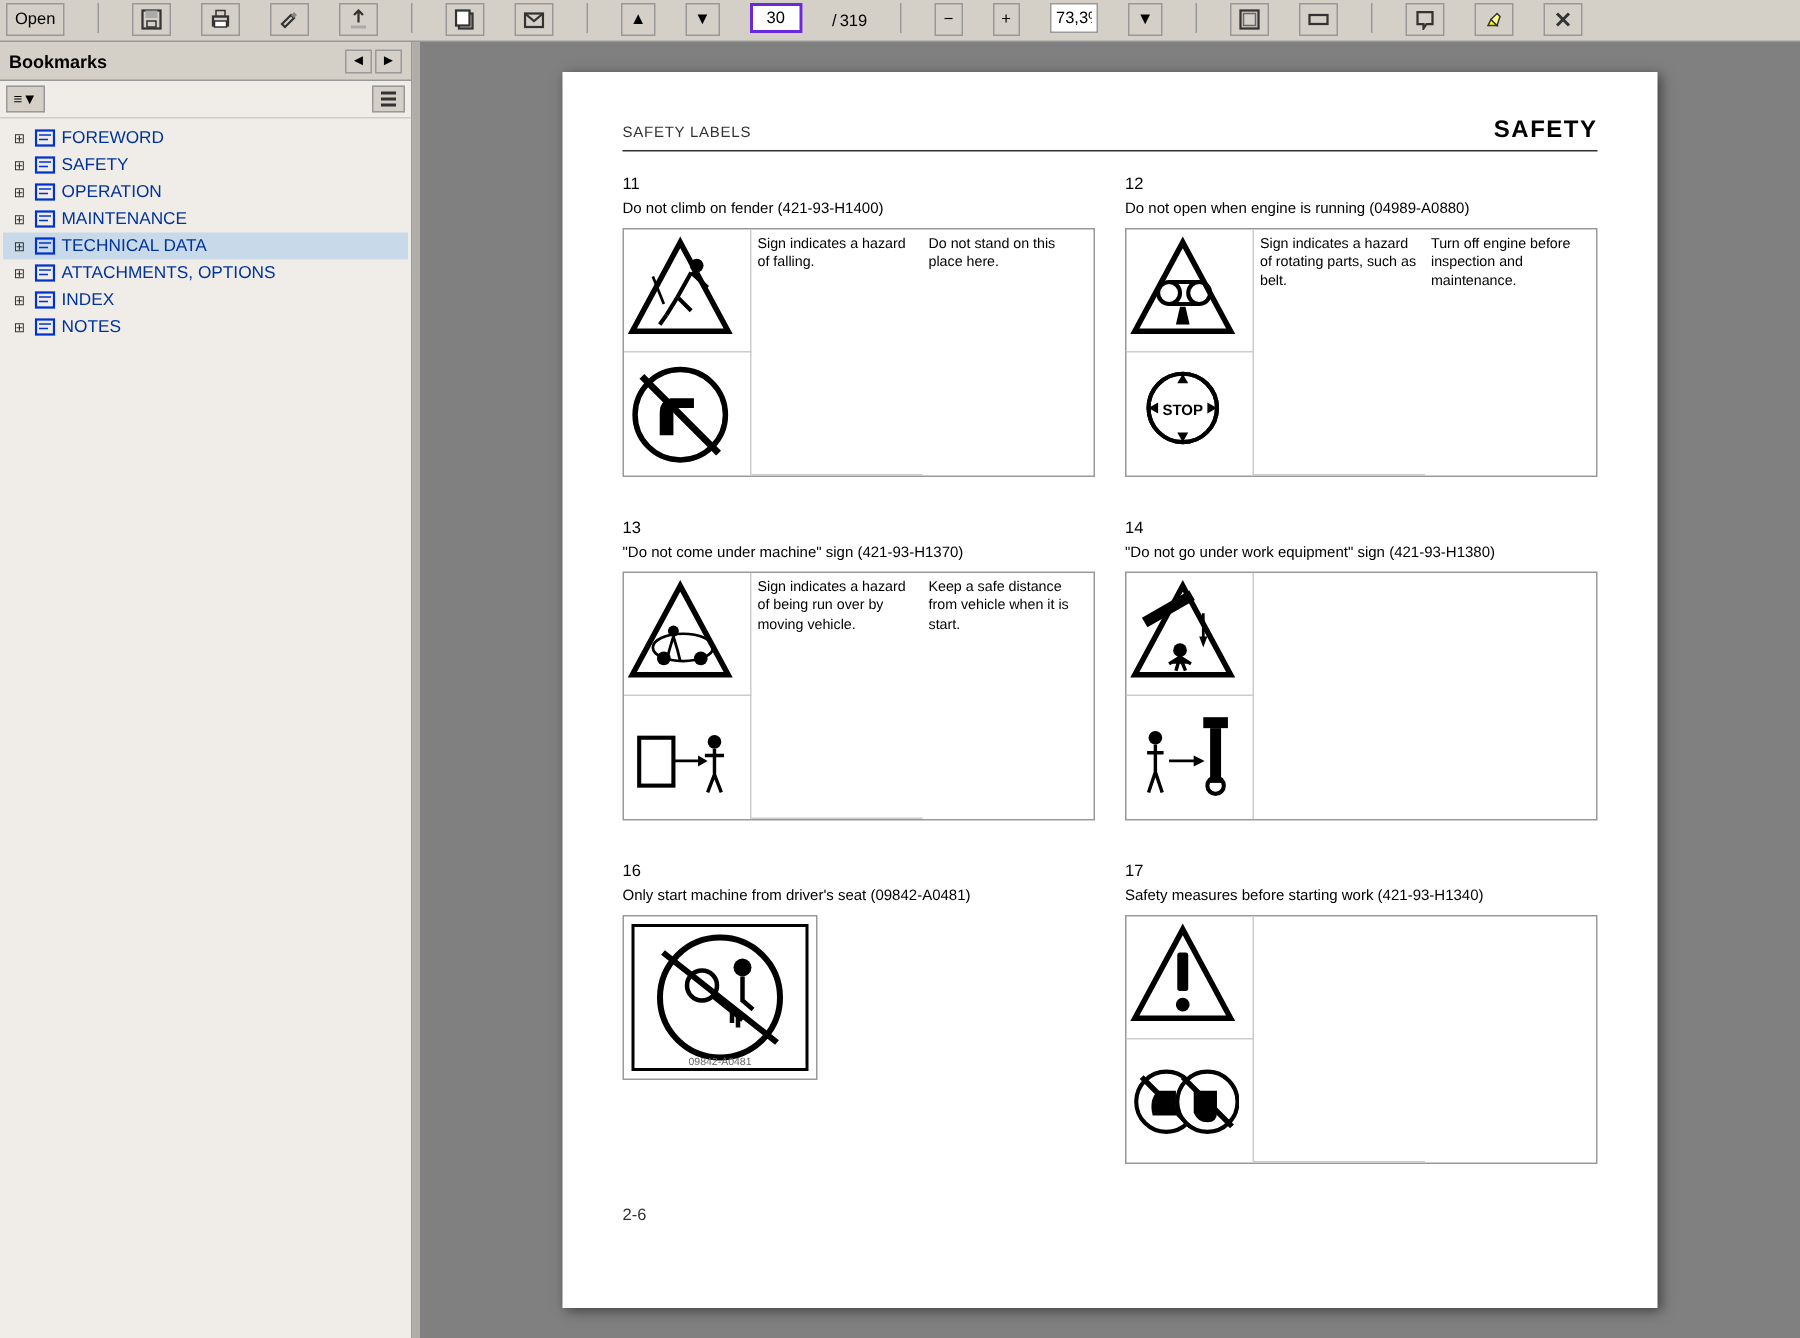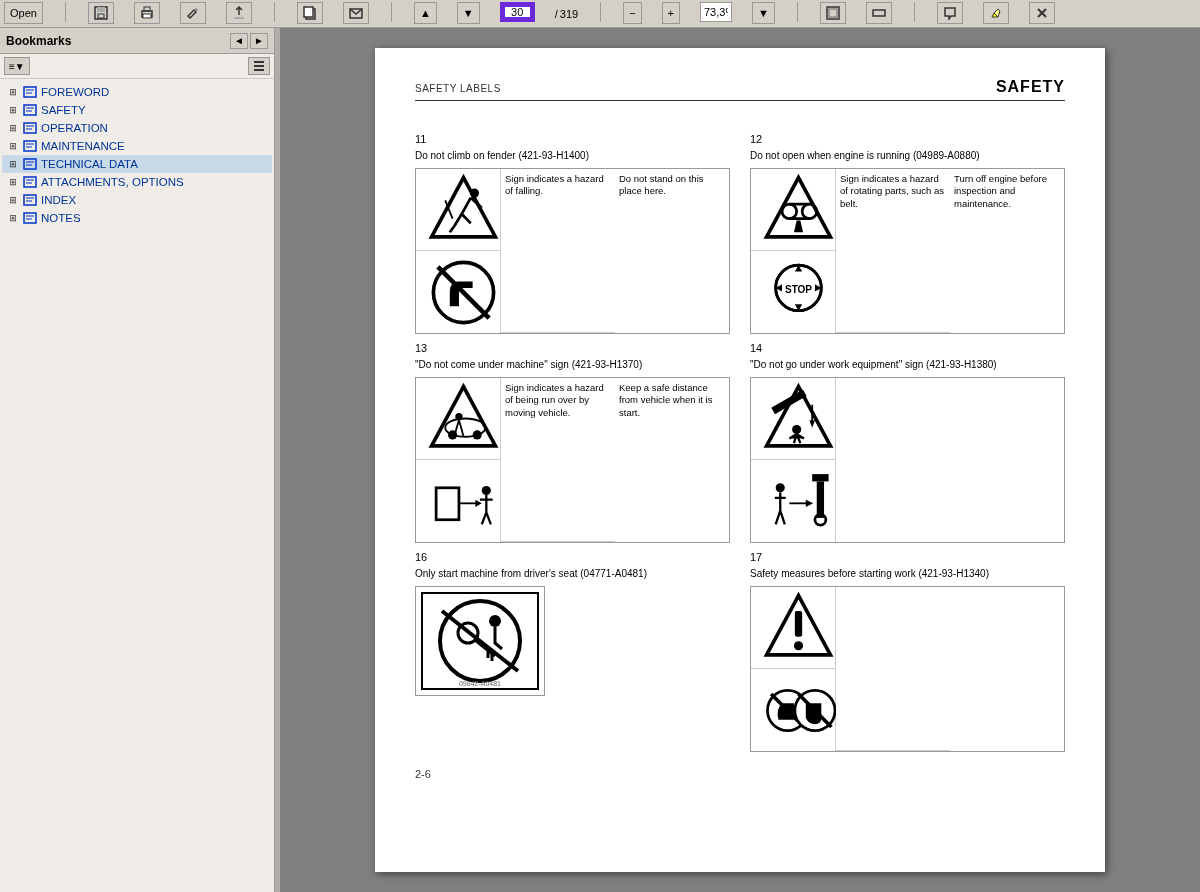--- a/index.html
+++ b/index.html
@@ -21,21 +21,21 @@
       padding: 2px 5px;
       cursor: pointer;
       font-size: 11px;
       height: 22px;
       display: flex;
       align-items: center;
       gap: 2px;
     }
     .toolbar-separator { width: 1px; height: 20px; background: #999; margin: 0 2px; }
     .toolbar-input {
-      border: 5px solid #6d28d9;
+      border: 2px solid #6d28d9;
       background: white;
       height: 20px;
       padding: 0 3px;
       font-size: 11px;
       width: 35px;
       text-align: center;
     }
     .page-info { font-size: 11px; display: flex; align-items: center; gap: 2px; }
     .toolbar-zoom-input {
       border: 1px solid #999;
@@ -164,31 +164,31 @@
       position: relative;
     }
 
     
     .page-header {
       display: flex;
       justify-content: space-between;
       align-items: baseline;
       border-bottom: 1px solid #333;
       padding-bottom: 4px;
-      margin-bottom: 32px;
+      margin-bottom: 16px;
     }
     .page-header-left { font-size: 10px; color: #333; letter-spacing: 0.5px; }
     .page-header-right { font-size: 16px; font-weight: bold; color: #000; letter-spacing: 1px; }
 
     
     .safety-grid {
       display: grid;
       grid-template-columns: 1fr 1fr;
       gap: 20px;
-      margin-bottom: 8px;
+      margin-bottom: 28px;
     }
 
     .safety-item { }
     .safety-item-number {
       font-size: 11px;
       color: #000;
       margin-bottom: 4px;
     }
     .safety-item-title {
       font-size: 10px;
@@ -207,21 +207,21 @@
       display: flex;
       flex-direction: column;
       width: 85px;
       border-right: 1px solid #ccc;
     }
     .dual-sign-image {
       width: 85px;
       height: 82px;
       display: flex;
       align-items: center;
-      justify-content: flex-end;
+      justify-content: flex-start;
       border-bottom: 1px solid #ccc;
       overflow: hidden;
     }
     .dual-sign-image:last-child { border-bottom: none; }
     .dual-sign-image svg { width: 75px; height: 73px; }
     .dual-sign-texts {
       flex: 1;
       display: flex;
       flex-direction: row;
     }
@@ -608,21 +608,21 @@
               </div>
             </div>
           </div>
         </div>
       </div>
 
       <div class="safety-grid">
 
         <div class="safety-item">
           <div class="safety-item-number">16</div>
-          <div class="safety-item-title">Only start machine from driver's seat (04771-A0481)</div>
+          <div class="safety-item-title">Only start machine from driver's seat (09842-A0481)</div>
           <div style="border:1px solid #999; display:inline-flex; padding:4px;">
             <svg viewBox="0 0 120 100" width="120" height="100">
               <rect x="2" y="2" width="116" height="96" fill="white" stroke="black" stroke-width="2"></rect>
 
               <circle cx="60" cy="50" r="40" fill="white" stroke="black" stroke-width="4"></circle>
 
               <circle cx="48" cy="42" r="10" fill="none" stroke="black" stroke-width="3"></circle>
               <line x1="55" y1="49" x2="75" y2="65" stroke="black" stroke-width="3"></line>
               <line x1="68" y1="60" x2="68" y2="67" stroke="black" stroke-width="3"></line>
               <line x1="72" y1="63" x2="72" y2="70" stroke="black" stroke-width="3"></line>

